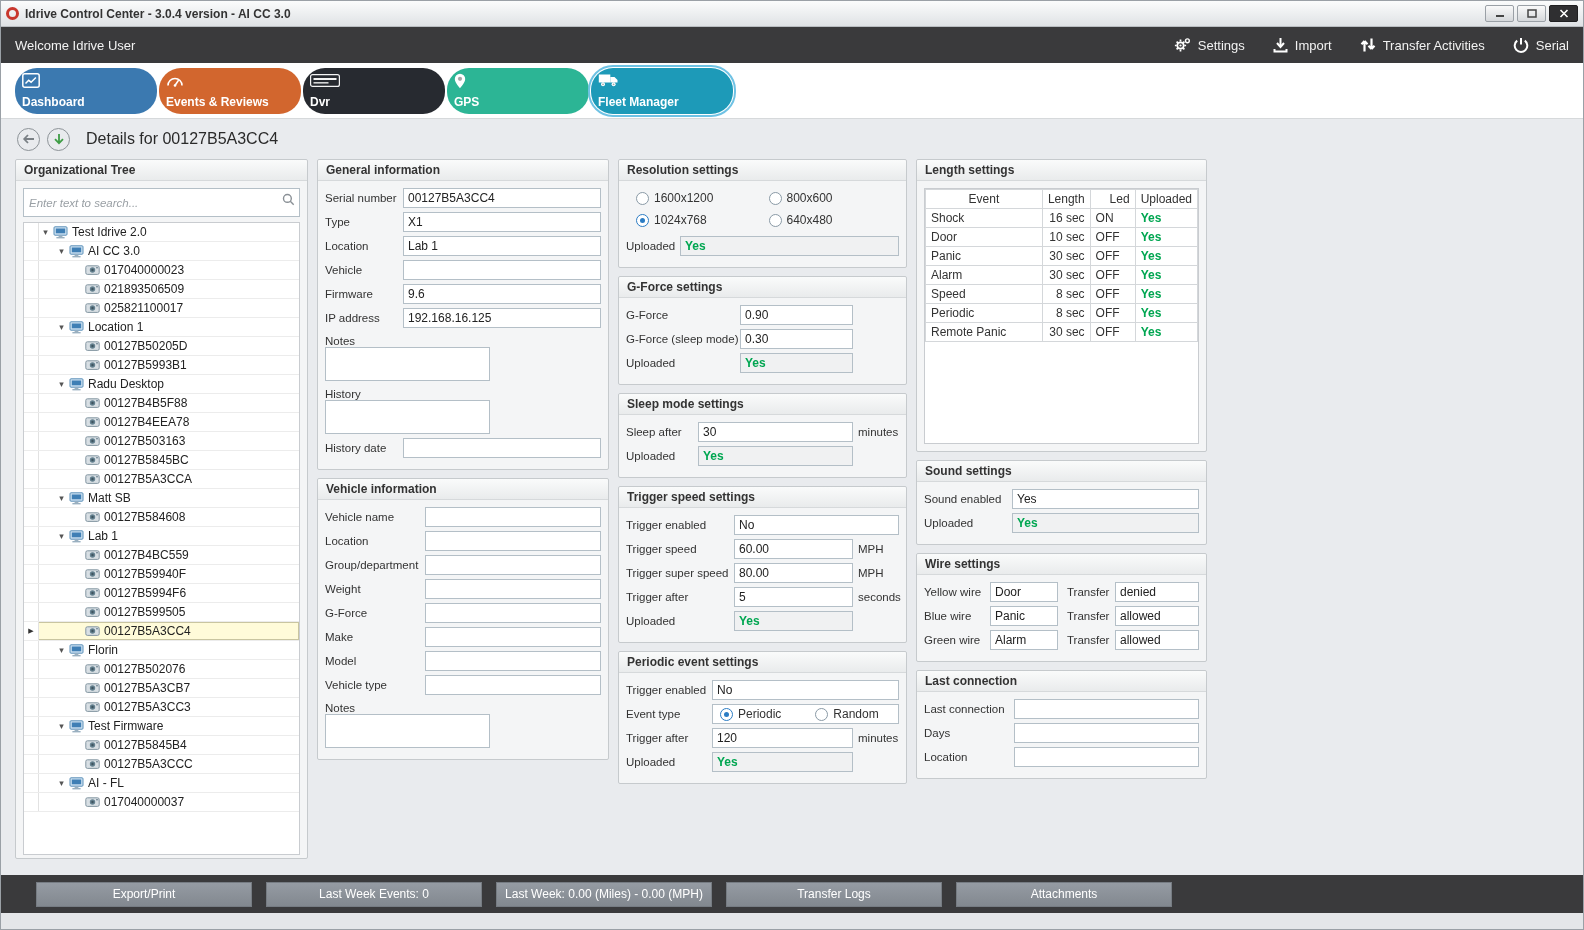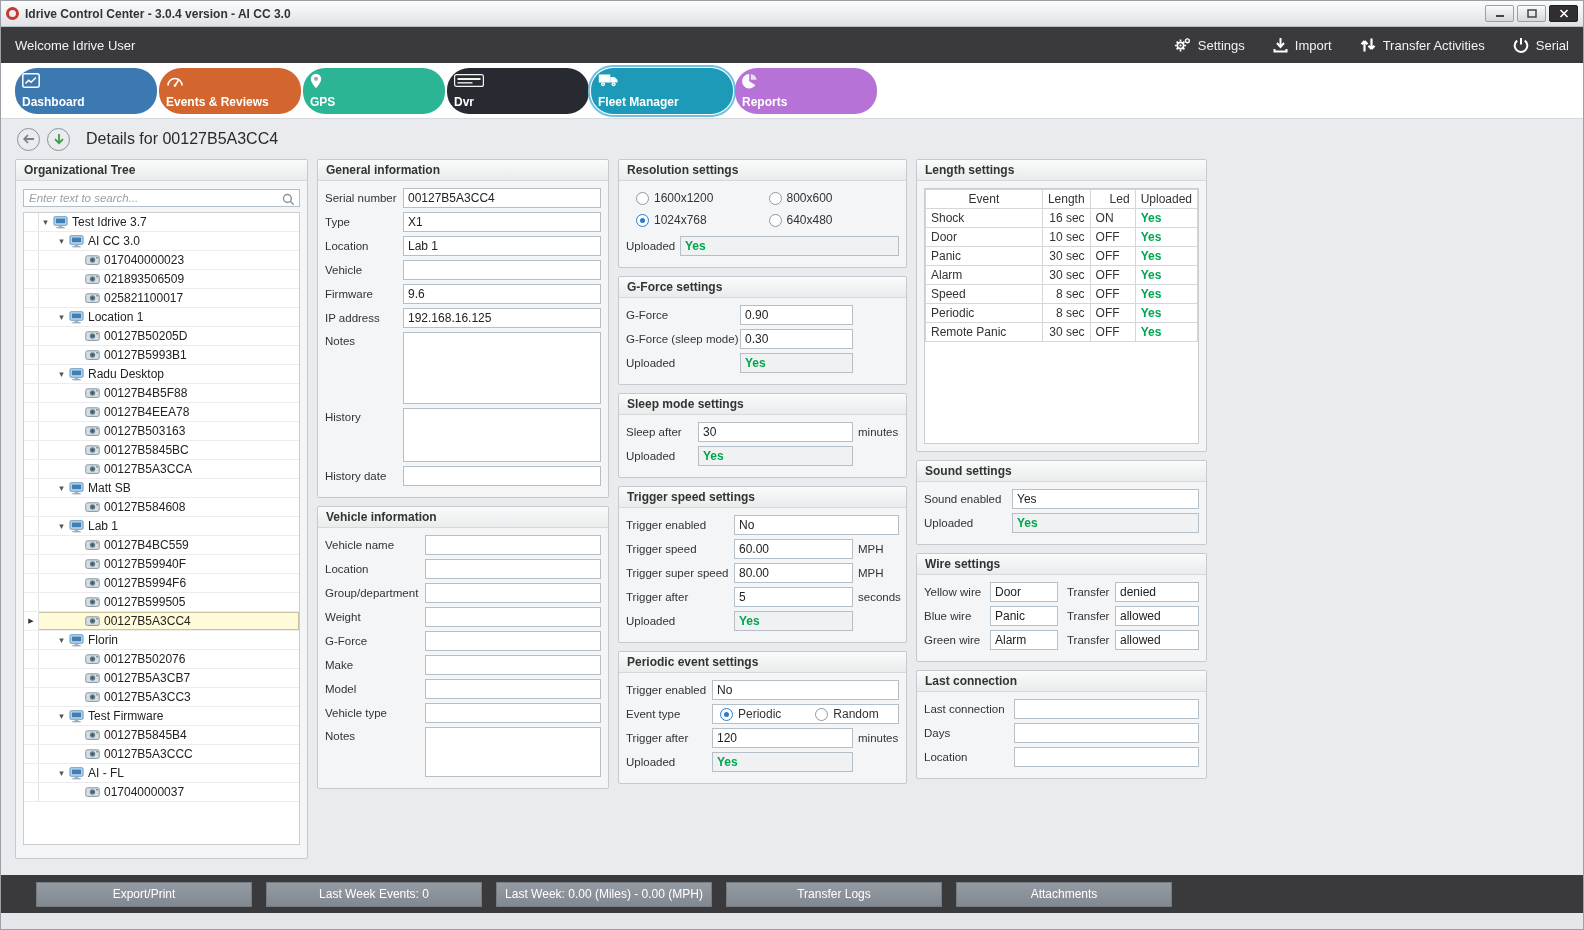--- a/index.html
+++ b/index.html
@@ -49,21 +49,21 @@
 
   .panel { border:1px solid #c6cacd; border-radius:2px; background:#f4f5f6; margin-bottom:8px; }
   .panel-header { height:21px; line-height:21px; padding:0 8px; font-size:12px; font-weight:bold;
                   color:#333; background:linear-gradient(#fafbfb,#e9ebec);
                   border-bottom:1px solid #d6d9db; border-radius:2px 2px 0 0; }
   .panel-body { padding:7px; }
   .panel-tree { height:700px; }
 
   
   .field-row { display:flex; align-items:center; margin-bottom:4px; }
-  .field-row.top { align-items:flex-start; }
+  .field-row.top { align-items:flex-start;flex-direction:column; }
   .field-label { font-size:11.5px; color:#333; flex:none; white-space:nowrap; padding-top:3px; }
   .field-row:not(.top) .field-label { padding-top:0; }
   .field-input { flex:1; min-width:0; height:20px; border:1px solid #b4bfc7; background:#fff;
                  font-family:inherit; font-size:12px; color:#222; padding:1px 4px; }
   .field-input.uploaded { background:#f0f1f2; color:var(--green,#00a651); font-weight:bold; }
   .field-textarea { flex:1; min-width:0; border:1px solid #b4bfc7; background:#fff; resize:none;
                     font-family:inherit; font-size:12px; padding:2px 4px; }
   .field-unit { flex:none; width:46px; font-size:11.5px; color:#333; padding-left:5px; }
   .lw54 .field-label{width:54px} .lw72 .field-label{width:72px} .lw78 .field-label{width:78px}
   .lw86 .field-label{width:86px} .lw88 .field-label{width:88px} .lw90 .field-label{width:90px}
@@ -75,21 +75,21 @@
   .radio.checked { border-color:#2b7cc4; }
   .radio.checked::after { content:""; position:absolute; left:3px; top:3px; right:3px; bottom:3px;
                           border-radius:50%; background:#2b7cc4; }
   .radio-option { display:flex; align-items:center; font-size:12px; color:#333; cursor:pointer; }
   .res-grid { display:grid; grid-template-columns:1fr 1fr; gap:8px 4px; padding:3px 2px 9px 10px; }
   .radio-box { flex:1; min-width:0; height:20px; border:1px solid #b4bfc7; background:#fff;
                display:flex; align-items:center; gap:34px; padding:0 7px; }
 
   
   .search-wrap { position:relative; }
-  .search-input { width:100%; height:18px; border:1px solid #b4bfc7; background:#fff;
+  .search-input { width:100%; height:29px; border:1px solid #b4bfc7; background:#fff;
                   font-family:inherit; font-size:11.5px; padding:1px 22px 1px 5px; color:#222; }
   .search-input::placeholder { color:#9aa0a5; font-style:italic; }
   .search-icon { position:absolute; right:5px; top:4px; }
   .tree-box { background:#fff; border:1px solid #c9ccd0; height:633px; overflow:hidden; margin-top:5px; }
   .tree-row { display:flex; align-items:center; height:19px; border-bottom:1px solid #ececec;
               font-size:12px; color:#222; cursor:pointer; }
   .tree-indicator { width:15px; flex:none; height:100%; border-right:1px solid #e2e2e2;
                     display:flex; align-items:center; justify-content:center; font-size:7px;
                     color:#333; background:#fff; }
   .tree-indent { flex:none; height:100%; }
@@ -208,52 +208,45 @@
         <span class="tab-label">Dashboard</span>
       </div>
       <div class="tab" style="background: rgb(210, 102, 46);">
         <span class="tab-icon"><svg width="18" height="14" viewBox="0 0 18 14">
             <path d="M2 12.5a7 7 0 0 1 14 0" fill="none" stroke="#fff" stroke-width="1.6"></path>
             <path d="M9 12.5l3.6-5.4" stroke="#fff" stroke-width="1.6"></path>
             <circle cx="9" cy="12.5" r="1.3" fill="#fff"></circle>
           </svg></span>
         <span class="tab-label">Events &amp; Reviews</span>
       </div>
-      <div class="tab" style="background: rgb(44, 181, 149);">
-        <span class="tab-icon"><svg width="12" height="16" viewBox="0 0 12 16">
-            <path d="M6 0.8A5.2 5.2 0 0 1 11.2 6c0 3.6-5.2 9.2-5.2 9.2S0.8 9.6 0.8 6A5.2 5.2 0 0 1 6 0.8z" fill="#fff"></path>
-            <circle cx="6" cy="5.8" r="2.1" fill="rgba(0,0,0,0.35)"></circle>
-          </svg></span>
-        <span class="tab-label">GPS</span>
-      </div>
       <div class="tab" style="background: rgb(39, 42, 48);">
         <span class="tab-icon"><svg width="30" height="13" viewBox="0 0 30 13">
             <rect x="0.6" y="0.6" width="28.8" height="11.8" rx="2" fill="none" stroke="#fff" stroke-width="1.2" opacity="0.95"></rect>
             <rect x="3.5" y="4" width="23" height="2" fill="#fff" opacity="0.95"></rect>
             <rect x="3.5" y="8" width="15" height="1.6" fill="#fff" opacity="0.8"></rect>
           </svg></span>
         <span class="tab-label">Dvr</span>
+      </div>
+      <div class="tab" style="background: rgb(44, 181, 149);">
+        <span class="tab-icon"><svg width="12" height="16" viewBox="0 0 12 16">
+            <path d="M6 0.8A5.2 5.2 0 0 1 11.2 6c0 3.6-5.2 9.2-5.2 9.2S0.8 9.6 0.8 6A5.2 5.2 0 0 1 6 0.8z" fill="#fff"></path>
+            <circle cx="6" cy="5.8" r="2.1" fill="rgba(0,0,0,0.35)"></circle>
+          </svg></span>
+        <span class="tab-label">GPS</span>
       </div>
       <div class="tab selected" style="background: rgb(29, 154, 184);">
         <span class="tab-icon"><svg width="21" height="14" viewBox="0 0 21 14">
             <rect x="0.8" y="1.5" width="11.5" height="8" fill="#fff"></rect>
             <path d="M12.3 4h4.2l3 3.1V9.5h-7.2z" fill="#fff"></path>
             <circle cx="5" cy="11.3" r="2" fill="#fff"></circle>
             <circle cx="5" cy="11.3" r="0.9" fill="rgba(0,0,0,0.35)"></circle>
             <circle cx="15.6" cy="11.3" r="2" fill="#fff"></circle>
             <circle cx="15.6" cy="11.3" r="0.9" fill="rgba(0,0,0,0.35)"></circle>
           </svg></span>
         <span class="tab-label">Fleet Manager</span>
-      </div>
-      <div class="tab" style="background: rgb(182, 114, 214);">
-        <span class="tab-icon"><svg width="16" height="16" viewBox="0 0 16 16">
-            <path d="M7.2 8.2V1A7.2 7.2 0 1 0 13.4 12z" fill="#fff" opacity="0.95"></path>
-            <path d="M8.8 6.8V1.1a7.2 7.2 0 0 1 5.9 5.7z" fill="#fff" opacity="0.75"></path>
-          </svg></span>
-        <span class="tab-label">Reports</span>
       </div>
     </div>
 
   <div class="details-bar">
     <button class="circle-btn">
       <svg width="14" height="14" viewBox="0 0 14 14">
           <path d="M12 7H2.5M6 3L2.2 7 6 11" fill="none" stroke="#7a8085" stroke-width="1.8"></path>
         </svg>
     </button>
     <button class="circle-btn">
@@ -285,21 +278,21 @@
                 <span class="tree-indent" style="width: 0px;"></span>
                 <span class="tree-expander">▾</span>
                 <span class="tree-icon">
                   <svg width="15" height="13" viewBox="0 0 15 13">
                     <rect x="1" y="0.8" width="13" height="8.4" rx="1" fill="#cfe3f2" stroke="#5a8fb8"></rect>
                     <rect x="2.8" y="2.5" width="9.4" height="4.8" fill="#3f7fb5"></rect>
                     <rect x="5.6" y="9.4" width="3.8" height="1.6" fill="#9ab0c0"></rect>
                     <rect x="3.4" y="11" width="8.2" height="1.4" fill="#9ab0c0"></rect>
                   </svg>
                 </span>
-                <span class="tree-label">Test Idrive 3.7</span>
+                <span class="tree-label">Test Idrive 2.0</span>
               </div>
               <div class="tree-row">
                 <span class="tree-indicator"></span>
                 <span class="tree-indent" style="width: 16px;"></span>
                 <span class="tree-expander">▾</span>
                 <span class="tree-icon">
                   <svg width="15" height="13" viewBox="0 0 15 13">
                     <rect x="1" y="0.8" width="13" height="8.4" rx="1" fill="#cfe3f2" stroke="#5a8fb8"></rect>
                     <rect x="2.8" y="2.5" width="9.4" height="4.8" fill="#3f7fb5"></rect>
                     <rect x="5.6" y="9.4" width="3.8" height="1.6" fill="#9ab0c0"></rect>

